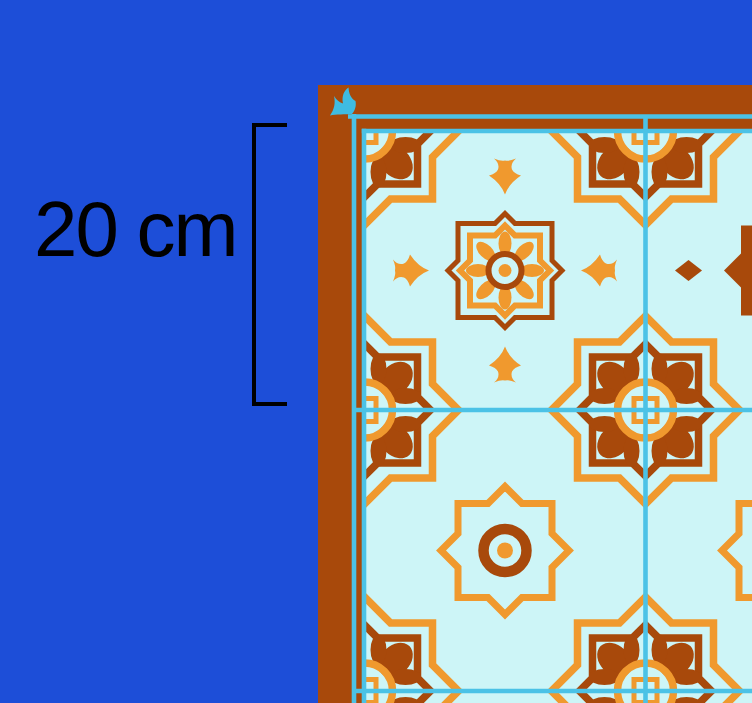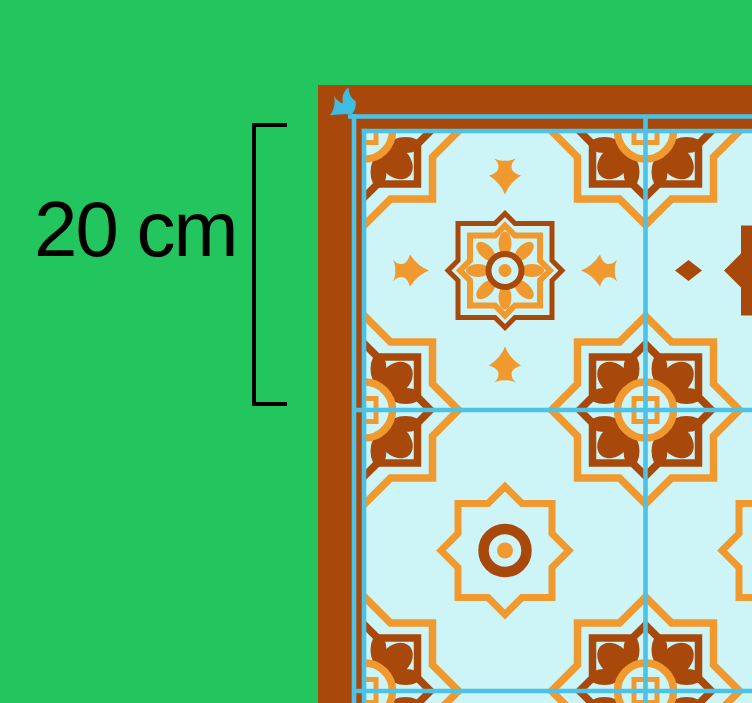--- a/index.html
+++ b/index.html
@@ -1,16 +1,16 @@
 <!DOCTYPE html>
 <html><head>
 <meta charset="utf-8">
 <style>
   html,body{margin:0;padding:0;background:#fff;}
-  .stage{position:relative;width:752px;height:703px;background:#22c55e;overflow:hidden;
+  .stage{position:relative;width:752px;height:703px;background:#1d4ed8;overflow:hidden;
          font-family:"Liberation Sans", sans-serif;}
   #art{position:absolute;left:0;top:0;}
   .measure-label{position:absolute;left:34px;top:190px;font-size:78px;line-height:1;
     letter-spacing:-2px;color:#000;white-space:nowrap;}
 </style>
 </head>
 <body>
 
 <div class="stage">
   <svg id="art" width="752" height="703" viewBox="0 0 752 703">

